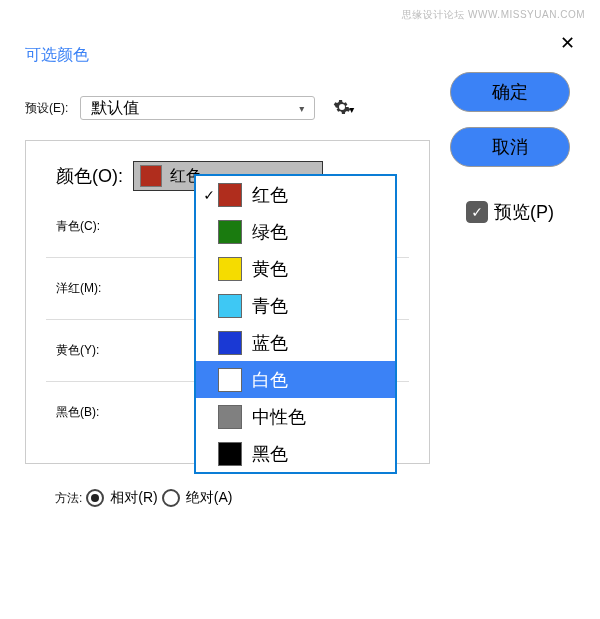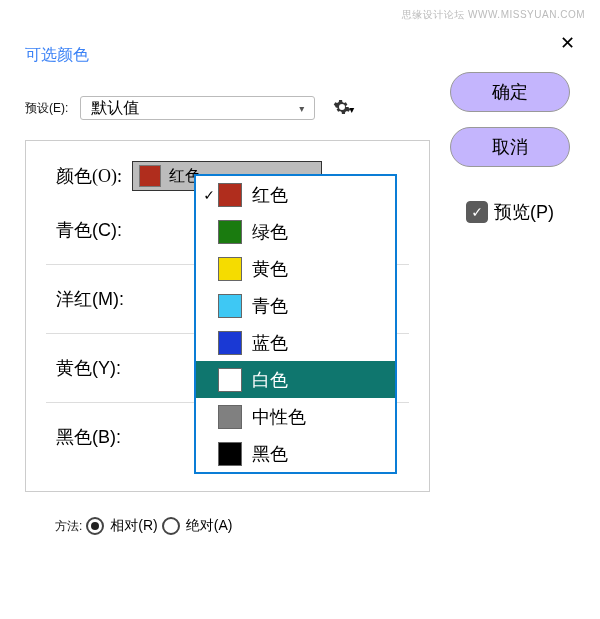--- a/index.html
+++ b/index.html
@@ -50,21 +50,21 @@
       display: flex;
       flex-direction: column;
       gap: 15px;
       align-items: center;
     }
     .btn {
       width: 120px;
       height: 40px;
       border: 1px solid #999;
       border-radius: 20px;
-      background: #c4b5fd;
+      background: #3b82f6;
       font-size: 18px;
       display: flex;
       align-items: center;
       justify-content: center;
       cursor: pointer;
     }
     .preview-row {
       display: flex;
       align-items: center;
       gap: 6px;
@@ -86,21 +86,21 @@
       border: 1px solid #ccc;
       width: 405px;
       padding: 20px 0 30px 0;
       position: relative;
     }
     .color-row {
       display: flex;
       align-items: center;
       padding: 0 20px 15px 30px;
     }
-    .color-label { font-size: 18px; margin-right: 10px; font-family: Liberation Serif, serif; }
+    .color-label { font-size: 18px; margin-right: 10px; }
     .color-combobox {
       display: flex;
       align-items: center;
       background: #bcbcbc;
       border: 1px solid #333;
       padding: 3px 6px;
       width: 190px;
       height: 30px;
       cursor: pointer;
     }
@@ -108,21 +108,21 @@
       width: 22px; height: 22px;
       border: 1px solid #777;
       margin-right: 8px;
     }
     .slider-row {
       display: flex;
       align-items: center;
       padding: 12px 30px;
       position: relative;
     }
-    .slider-label { width: 90px; font-size: 18px; }
+    .slider-label { width: 90px; font-size: 12px; }
     .divider {
       border-top: 1px solid #ddd;
       margin: 10px 20px;
     }
     .method-row {
       display: flex;
       align-items: center;
       gap: 4px;
       margin-top: 25px;
       padding-left: 30px;
@@ -158,21 +158,21 @@
     }
     .dropdown-item {
       display: flex;
       align-items: center;
       padding: 5px 8px 5px 4px;
       cursor: pointer;
       font-size: 18px;
       height: 37px;
     }
     .dropdown-item.selected {
-      background: #0f766e;
+      background: #3b82f6;
       color: #fff;
     }
     .check {
       width: 18px;
       font-size: 14px;
       text-align: center;
     }
     .mini-swatch {
       width: 24px; height: 24px;
       border: 1px solid #666;

